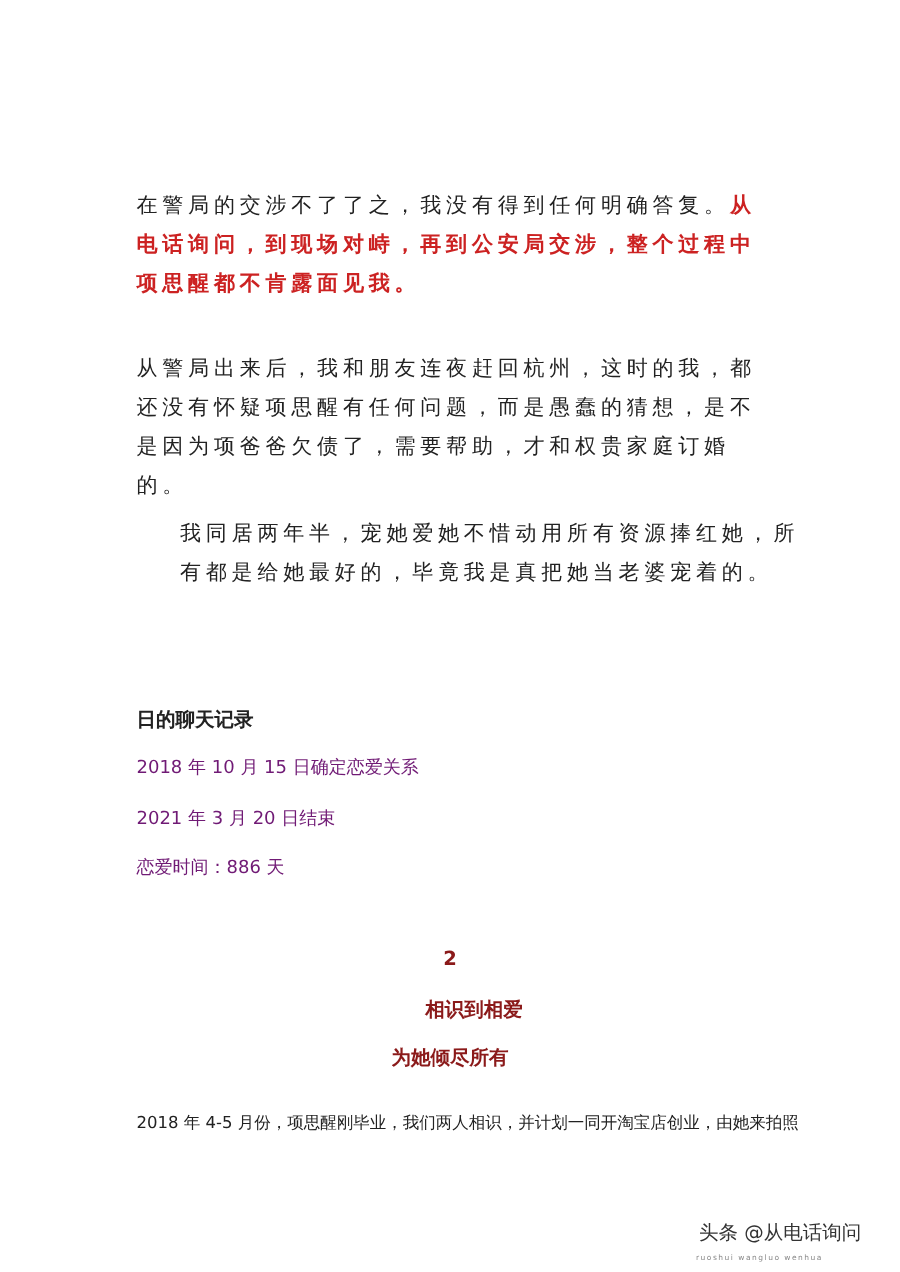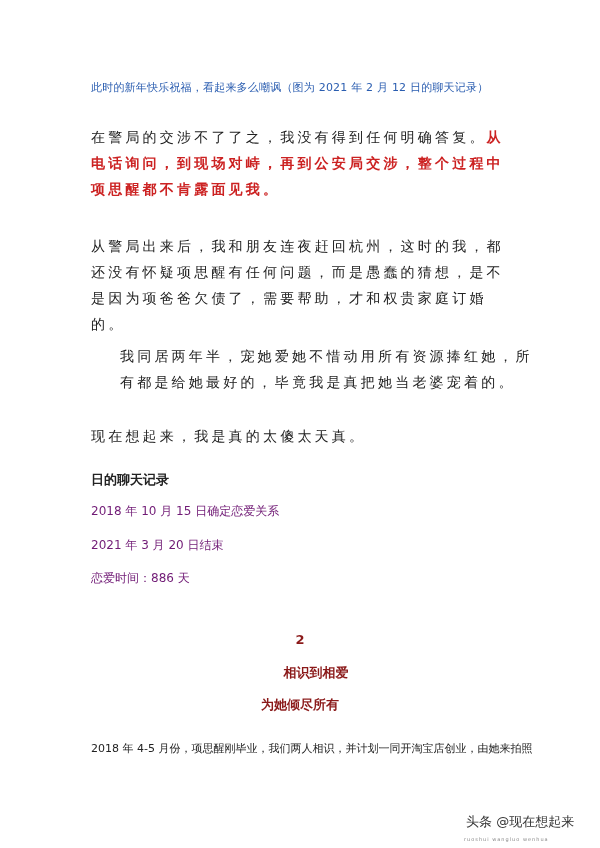--- a/index.html
+++ b/index.html
@@ -65,39 +65,37 @@
     }
     .wm-small {
       position: absolute; left: 18px; top: 41px;
       font-size: 5px; color: #888; letter-spacing: 1px; white-space: nowrap;
     }
   </style>
 </head>
 <body>
 
 <div class="page">
-  <div class="caption">此时的新年快乐祝福，看起来多么嘲讽（图为 2021 年 2 月 12 日的聊天记录）</div>
 
   <div class="para p1">
     <span>在警局的交涉不了了之，我没有得到任何明确答复。</span><span class="red">从电话询问，到现场对峙，再到公安局交涉，整个过程中项思醒都不肯露面见我。</span>
   </div>
 
   <div class="para p2">从警局出来后，我和朋友连夜赶回杭州，这时的我，都还没有怀疑项思醒有任何问题，而是愚蠢的猜想，是不是因为项爸爸欠债了，需要帮助，才和权贵家庭订婚的。</div>
   <div class="para p3">我同居两年半，宠她爱她不惜动用所有资源捧红她，所有都是给她最好的，毕竟我是真把她当老婆宠着的。</div>
-  <div class="para p4">现在想起来，我是真的太傻太天真。</div>
 
   <div class="timeline-title">日的聊天记录</div>
   <div class="timeline-item ti0">2018 年 10 月 15 日确定恋爱关系</div>
   <div class="timeline-item ti1">2021 年 3 月 20 日结束</div>
   <div class="timeline-item ti2">恋爱时间：886 天</div>
 
   <div class="section-num">2</div>
   <div class="section-title">相识到相爱</div>
   <div class="section-sub">为她倾尽所有</div>
 
   <div class="body-line">2018 年 4-5 月份，项思醒刚毕业，我们两人相识，并计划一同开淘宝店创业，由她来拍照</div>
 
 
   <div class="watermark">
-    <div class="wm-overlay">头条 @现在想起来</div>
+    <div class="wm-overlay">头条 @从电话询问</div>
     <div class="wm-small">ruoshui   wangluo   wenhua</div>
   </div>
 </div>
 
 </body></html>

